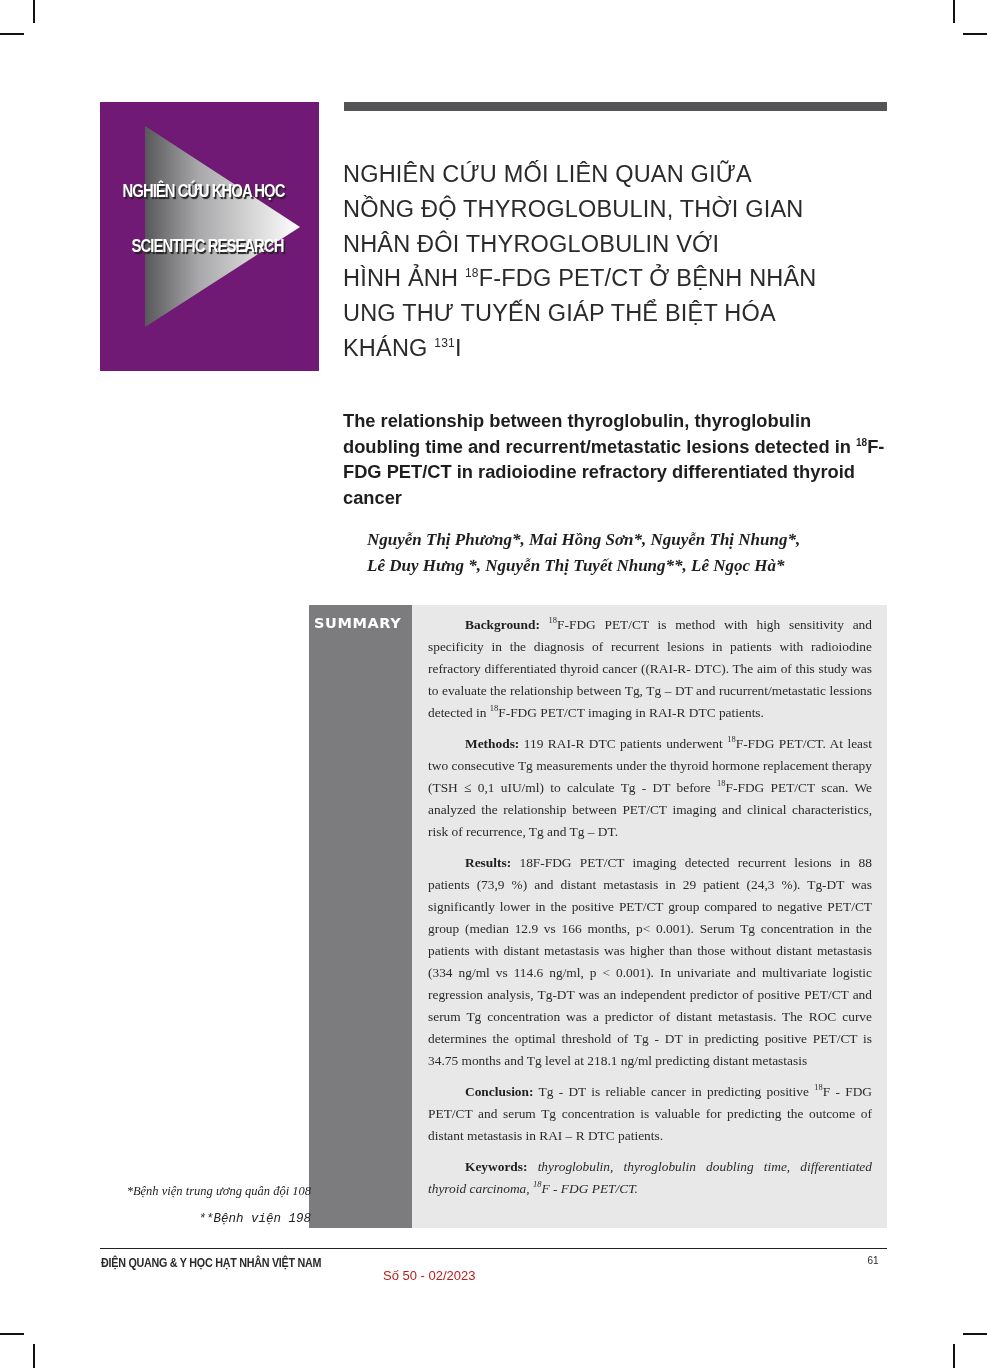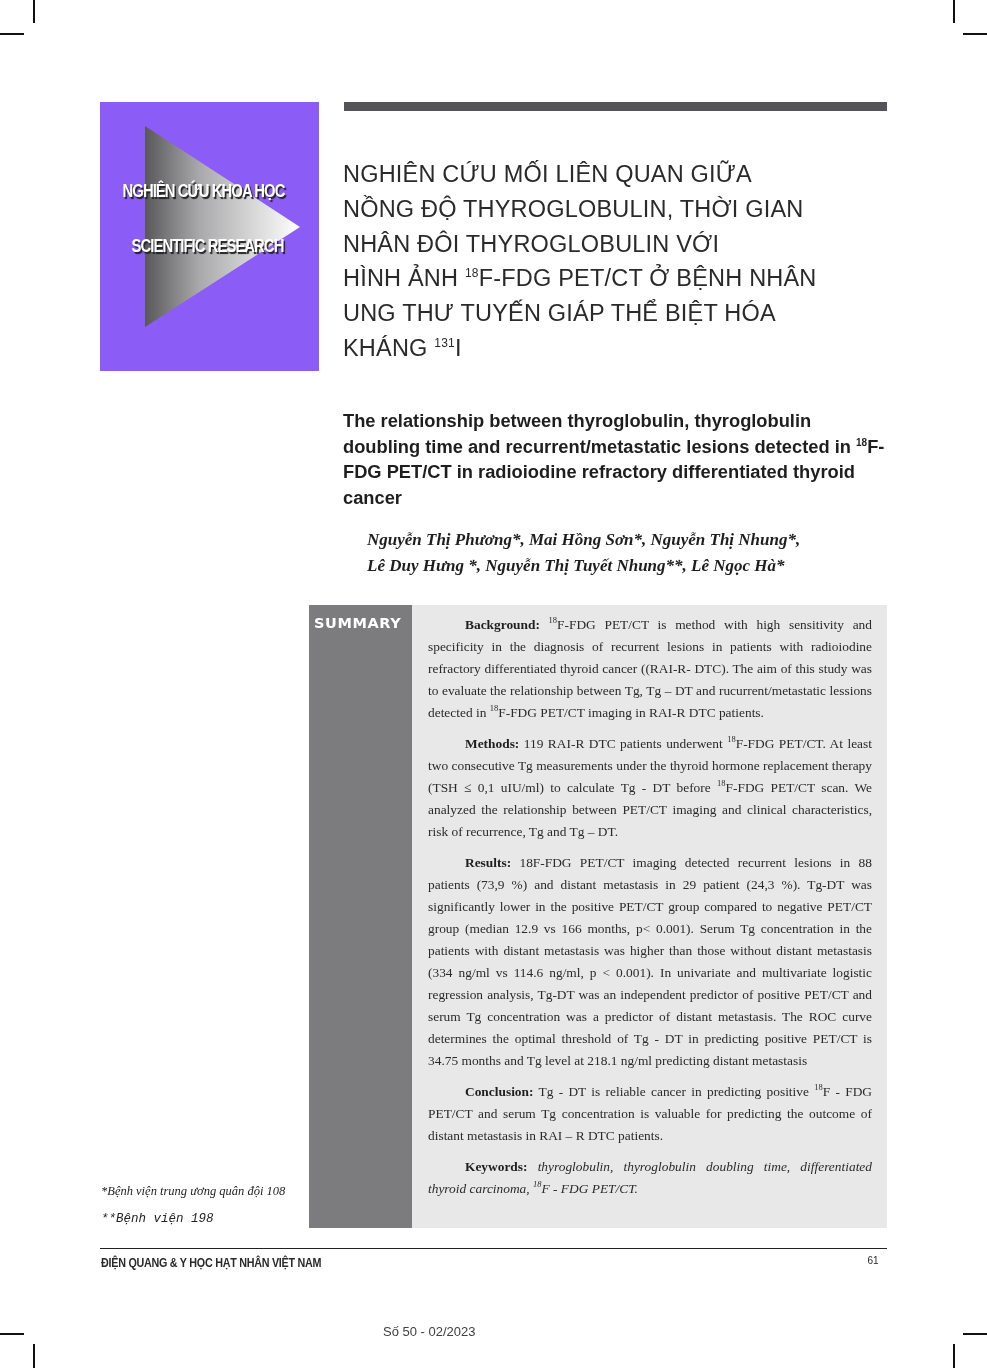--- a/index.html
+++ b/index.html
@@ -4,21 +4,21 @@
 <style>
   html, body { margin: 0; padding: 0; }
   body {
     width: 987px; height: 1368px; position: relative; overflow: hidden;
     background: #ffffff; color: #1e1e1e;
     font-family: "Liberation Serif", serif;
   }
   .crop { position: absolute; background: #111; }
   .banner {
     position: absolute; left: 100px; top: 102px; width: 219px; height: 269px;
-    background: #8b5cf6; overflow: hidden;
+    background: #701a75; overflow: hidden;
   }
   .banner svg { position: absolute; left: 0; top: 0; }
   .banner .line1, .banner .line2 {
     position: absolute; left: 0; width: 219px; text-align: center;
     color: #ffffff; font-family: "Liberation Sans", sans-serif; font-weight: bold;
     font-size: 19px; letter-spacing: -1.2px; transform: scaleX(0.78);
     text-shadow: 2px 2px 1px #222;
   }
   .banner .line1 { top: 78px; left: -6px; }
   .banner .line2 { top: 133px; left: -2px; }
@@ -61,33 +61,33 @@
     position: absolute; left: 119px; top: 9px; width: 444px;
     font-family: "Liberation Serif", serif; font-size: 13.4px; line-height: 22px;
     color: #2a2a2a; text-align: justify;
   }
   .summary-text p { margin: 0 0 9px 0; text-indent: 37px; }
   .summary-text b { color: #1e1e1e; }
   .summary-text sup { font-size: 8.5px; vertical-align: 6px; line-height: 0; }
   .summary-text .kw { font-style: italic; }
   .affil {
     position: absolute; left: 101px; width: 210px;
-    font-family: "Liberation Serif", serif; font-style: italic; font-size: 12.5px; color: #222;
+    font-family: "Liberation Serif", serif; font-style: italic; font-size: 12.5px; color: #222; text-align: right;
   }
   .footer-rule {
     position: absolute; left: 100px; top: 1248px; width: 787px; height: 1px; background: #222;
   }
   .footer-journal {
     position: absolute; left: 101px; top: 1256px;
     font-family: "Liberation Sans", sans-serif; font-weight: bold; font-size: 12.5px;
     letter-spacing: -0.3px; color: #2a2a2a; transform: scaleX(0.86); transform-origin: left;
   }
   .footer-issue {
-    position: absolute; left: 383px; top: 1324px;
-    font-family: "Liberation Sans", sans-serif; font-size: 13px; color: #404040;
+    position: absolute; left: 383px; top: 1268px;
+    font-family: "Liberation Sans", sans-serif; font-size: 13px; color: #b91c1c;
   }
   .footer-page {
     position: absolute; left: 860px; top: 1255px; width: 26px; text-align: center;
     font-family: "Liberation Sans", sans-serif; font-size: 10px; color: #2a2a2a;
   }
 </style>
 </head>
 <body>
 
 <div class="crop" style="left:33px;top:0;width:1.5px;height:23px;"></div>

